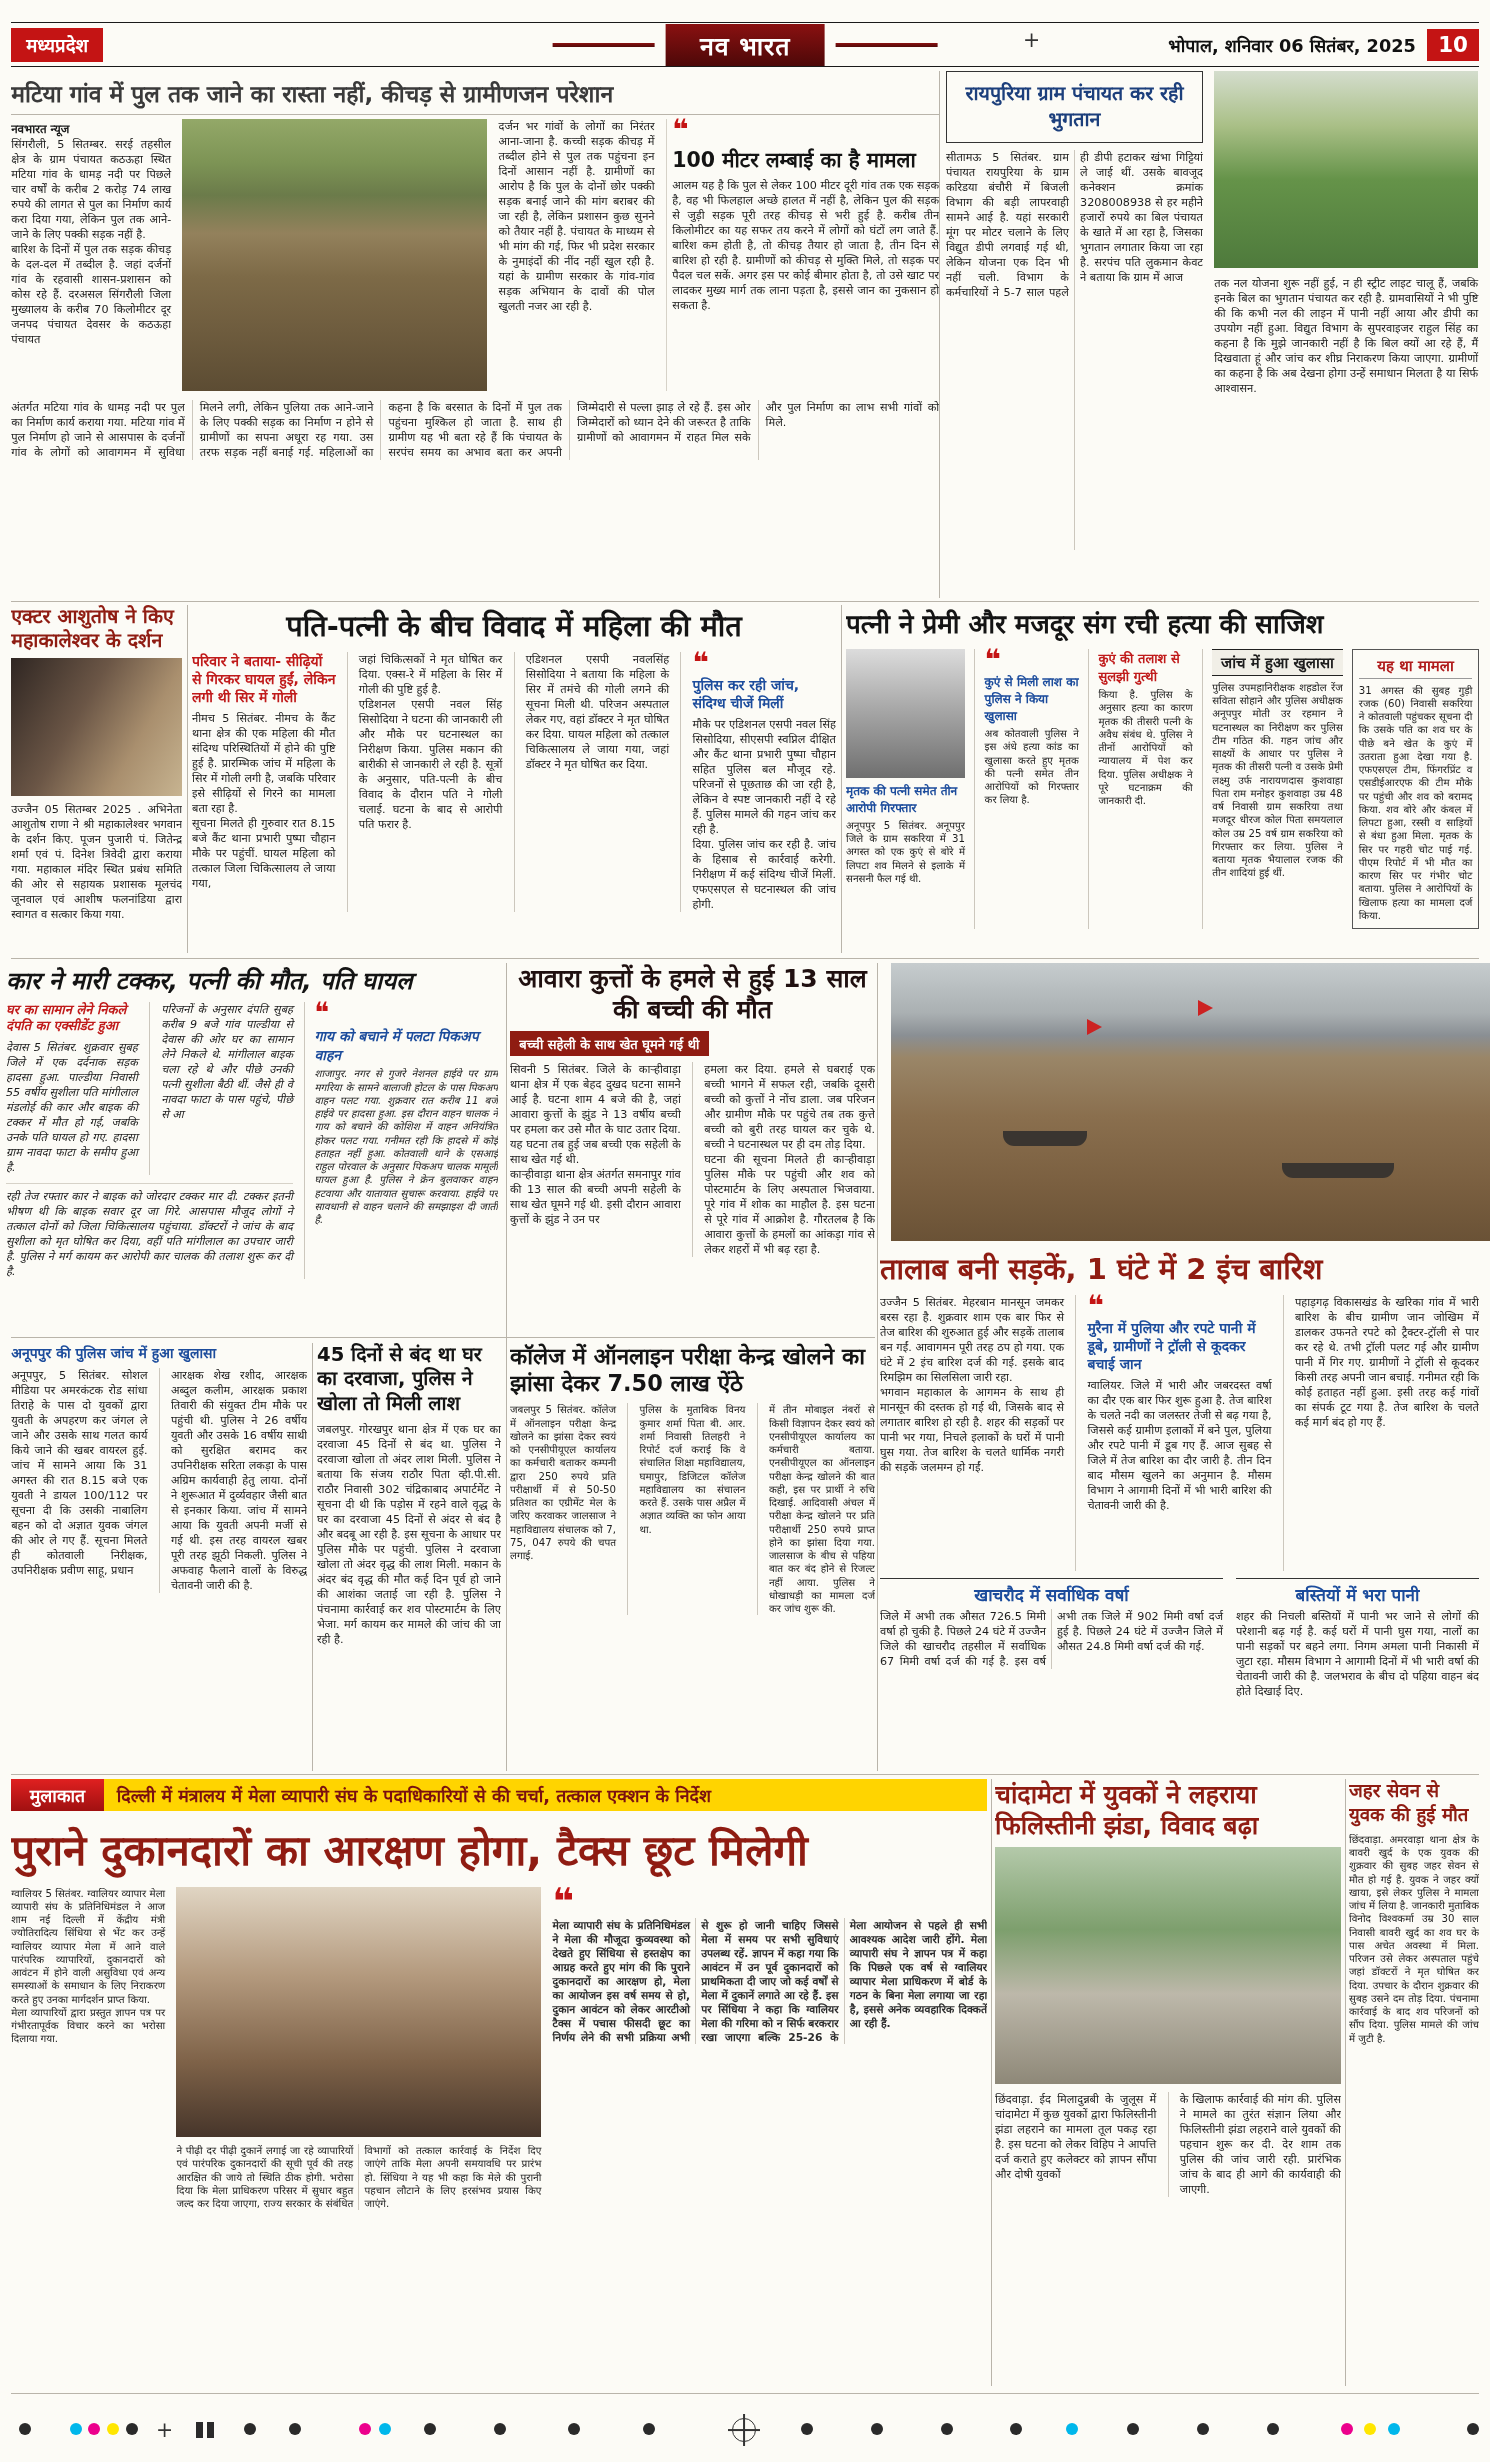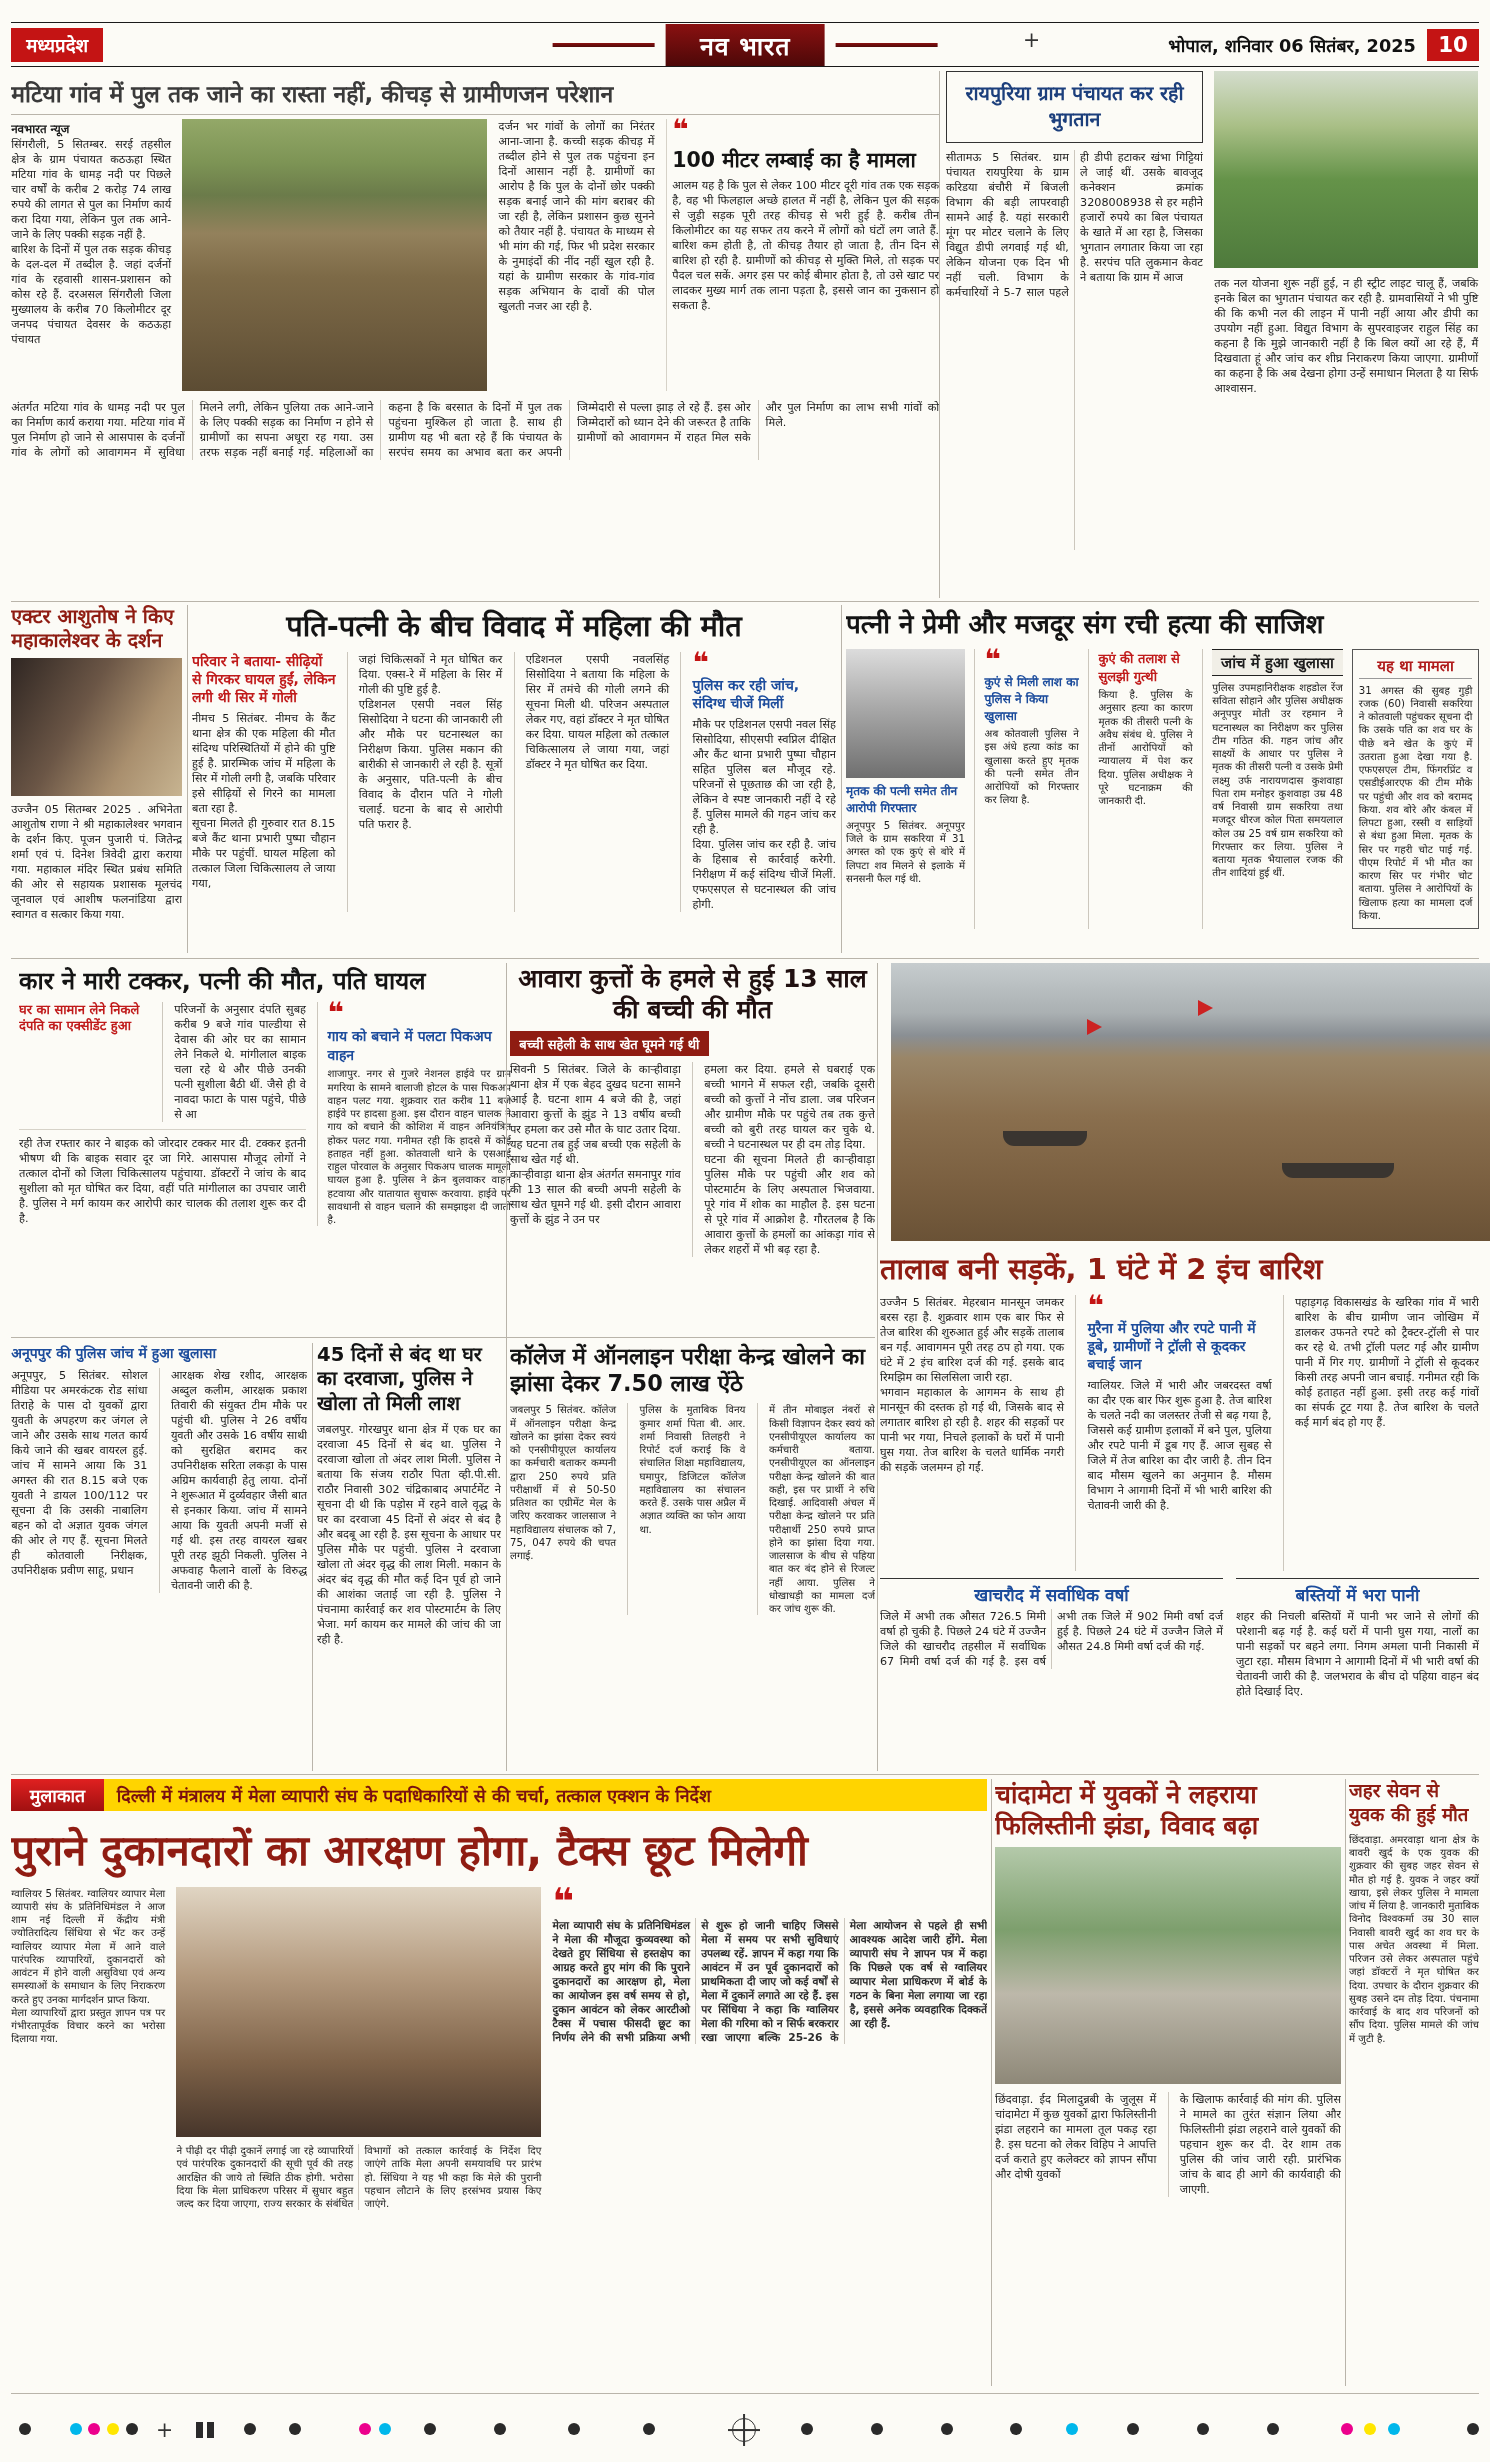--- a/index.html
+++ b/index.html
@@ -201,27 +201,28 @@
       </div>
       <div style="width:136px;">
         <div class="case-box">
           <div class="case-title">यह था मामला</div>
           <div class="bt bt-sm">31 अगस्त की सुबह गुड़ी रजक (60) निवासी सकरिया ने कोतवाली पहुंचकर सूचना दी कि उसके पति का शव घर के पीछे बने खेत के कुएं में उतराता हुआ देखा गया है. एफएसएल टीम, फिंगरप्रिंट व एसडीईआरएफ की टीम मौके पर पहुंची और शव को बरामद किया. शव बोरे और कंबल में लिपटा हुआ, रस्सी व साड़ियों से बंधा हुआ मिला. मृतक के सिर पर गहरी चोट पाई गई. पीएम रिपोर्ट में भी मौत का कारण सिर पर गंभीर चोट बताया. पुलिस ने आरोपियों के खिलाफ हत्या का मामला दर्ज किया.</div>
         </div>
       </div>
     </div>
   </section>
 
-  <section style="left:19px;top:963px;width:492px;height:371px;">
+  <section style="left:6px;top:963px;width:492px;height:371px;font-style:italic;">
     <h2 class="car-hl">कार ने मारी टक्कर, पत्नी की मौत, पति घायल</h2>
     <div class="cols">
       <div style="width:287px;">
         <div class="cols">
           <div style="flex:1;">
             <span class="sub-red subhead-sm" style="font-size:13px;">घर का सामान लेने निकले दंपति का एक्सीडेंट हुआ</span>
+            <div class="bt">देवास 5 सितंबर. शुक्रवार सुबह जिले में एक दर्दनाक सड़क हादसा हुआ. पाल्डीया निवासी 55 वर्षीय सुशीला पति मांगीलाल मंडलोई की कार और बाइक की टक्कर में मौत हो गई, जबकि उनके पति घायल हो गए. हादसा ग्राम नावदा फाटा के समीप हुआ है.</div>
           </div>
           <div class="cdiv bt" style="flex:1;">परिजनों के अनुसार दंपति सुबह करीब 9 बजे गांव पाल्डीया से देवास की ओर घर का सामान लेने निकले थे. मांगीलाल बाइक चला रहे थे और पीछे उनकी पत्नी सुशीला बैठी थीं. जैसे ही वे नावदा फाटा के पास पहुंचे, पीछे से आ</div>
         </div>
         <div class="bt" style="margin-top:7.5px;border-top:0.9px solid #d6d2c8;padding-top:5.6px;">रही तेज रफ्तार कार ने बाइक को जोरदार टक्कर मार दी. टक्कर इतनी भीषण थी कि बाइक सवार दूर जा गिरे. आसपास मौजूद लोगों ने तत्काल दोनों को जिला चिकित्सालय पहुंचाया. डॉक्टरों ने जांच के बाद सुशीला को मृत घोषित कर दिया, वहीं पति मांगीलाल का उपचार जारी है. पुलिस ने मर्ग कायम कर आरोपी कार चालक की तलाश शुरू कर दी है.</div>
       </div>
       <div class="pickup">
         <span class="q">❝</span><span class="sub-blue" style="font-size:14px;display:block;margin-bottom:3.7px;">गाय को बचाने में पलटा पिकअप वाहन</span>
         <div class="bt bt-sm">शाजापुर. नगर से गुजरे नेशनल हाईवे पर ग्राम मगरिया के सामने बालाजी होटल के पास पिकअप वाहन पलट गया. शुक्रवार रात करीब 11 बजे हाईवे पर हादसा हुआ. इस दौरान वाहन चालक ने गाय को बचाने की कोशिश में वाहन अनियंत्रित होकर पलट गया. गनीमत रही कि हादसे में कोई हताहत नहीं हुआ. कोतवाली थाने के एसआई राहुल पोरवाल के अनुसार पिकअप चालक मामूली घायल हुआ है. पुलिस ने क्रेन बुलवाकर वाहन हटवाया और यातायात सुचारू करवाया. हाईवे पर सावधानी से वाहन चलाने की समझाइश दी जाती है.</div>
       </div>
     </div>

